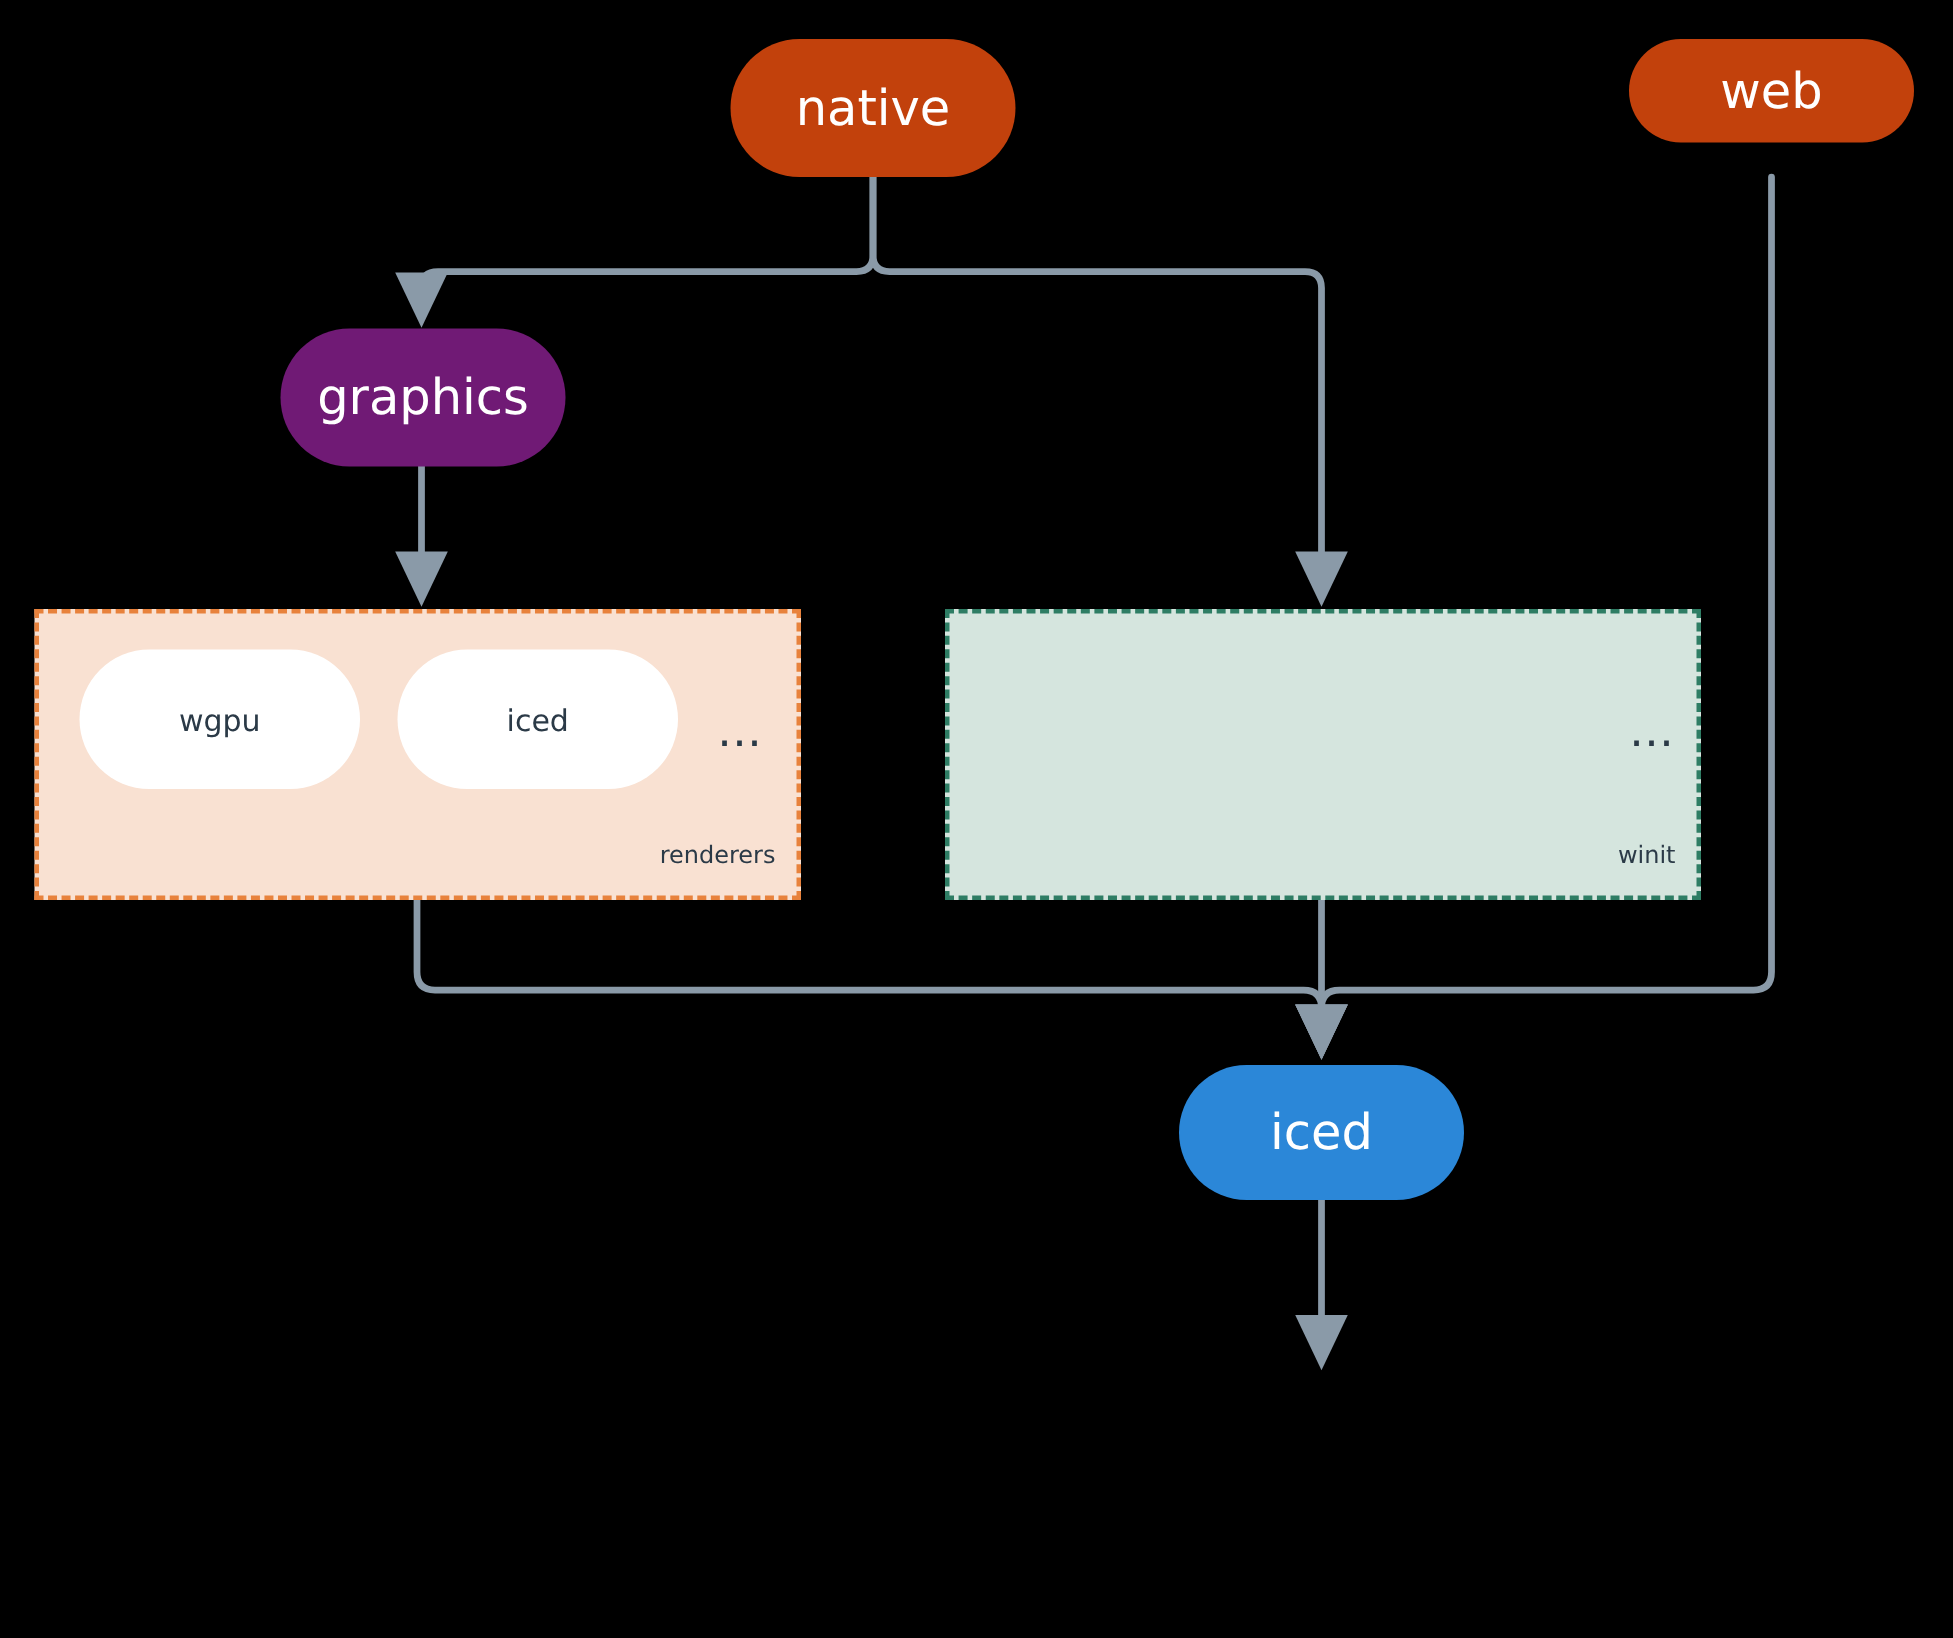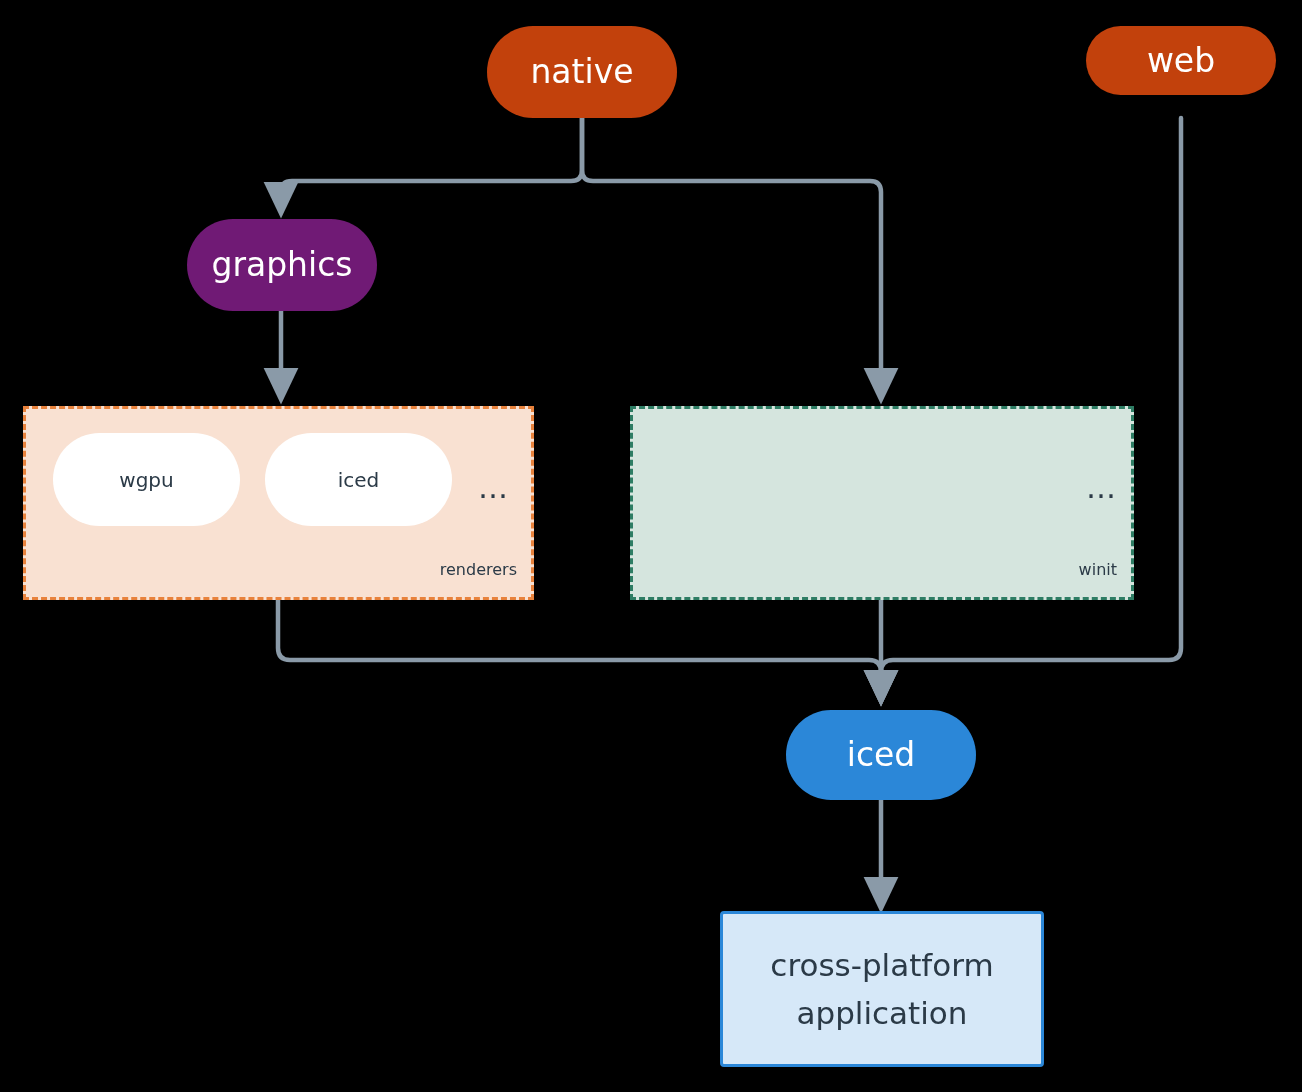--- a/index.html
+++ b/index.html
@@ -152,20 +152,14 @@
 
   <div class="group group-shells" style="left:630px; top:406px; width:504px; height:194px;">
     <div class="ellipsis" style="left:453px; top:64px;">…</div>
     <div class="group-label">winit</div>
   </div>
 
   <div class="node pill node-iced" style="left:786px; top:710px; width:190px; height:90px;">
     <span>iced</span>
   </div>
 
-  <div class="boxnode" style="left:720px; top:911px; width:324px; height:156px;">
-    <div>
-      <div>cross-platform</div>
-      <div>application</div>
-    </div>
-  </div>
 
 </div>
 
 </body></html>

